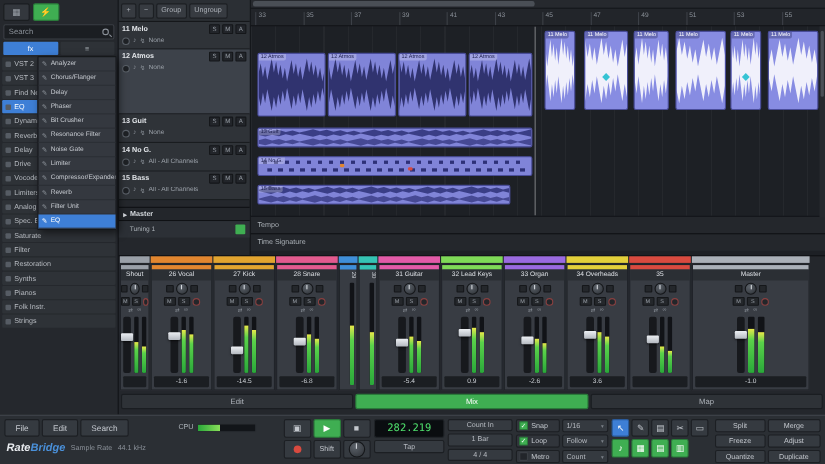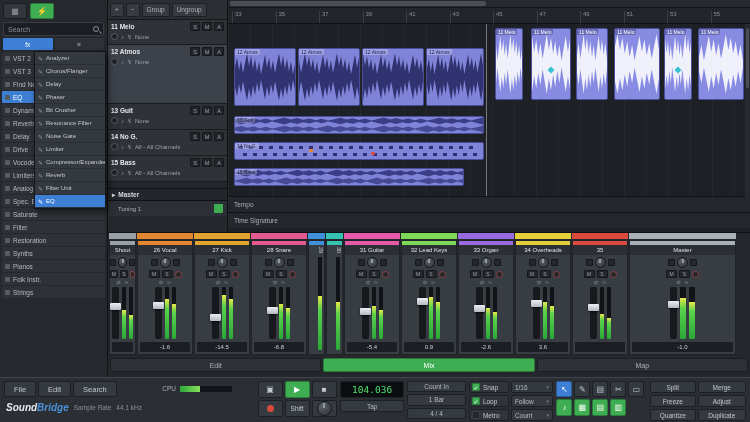--- a/index.html
+++ b/index.html
@@ -834,21 +834,21 @@
 
   <footer class="transport">
 
     <div class="tcol" style="width:158px">
       <div class="menurow" id="menus">
           <div class="tbtn">File</div>
           <div class="tbtn">Edit</div>
           <div class="tbtn">Search</div>
         </div>
       <div class="logorow">
-        <span class="logo"><span>Sound</span><b>Bridge</b></span>
+        <span class="logo"><span>Rate</span><b>Bridge</b></span>
         <span>Sample Rate</span>
         <span>44.1 kHz</span>
       </div>
     </div>
 
     <div class="tcol" style="width:94px">
       <div class="cpurow">
         <span>CPU</span>
         <span class="cpubar">
             <span id="cpufill" style="width: 38%;"></span>
@@ -872,21 +872,21 @@
       <div class="trbtn" style="font-size:6.5px">
           <span>Shift</span>
         </div>
       <div class="trbtn">
           <span class="swknob"></span>
         </div>
     </div>
 
     <div style="display:flex;gap:3px;width:128px">
       <div class="pair">
-        <div class="lcd tempo-lcd">104.036</div>
+        <div class="lcd tempo-lcd">282.219</div>
         <div class="smallbtn" style="width:64px">
             <span>Tap</span>
           </div>
       </div>
       <div class="pair" style="flex:1">
         <div class="smallbtn">
             <span>Count In</span>
           </div>
         <div class="smallbtn">
             <span>1 Bar</span>

